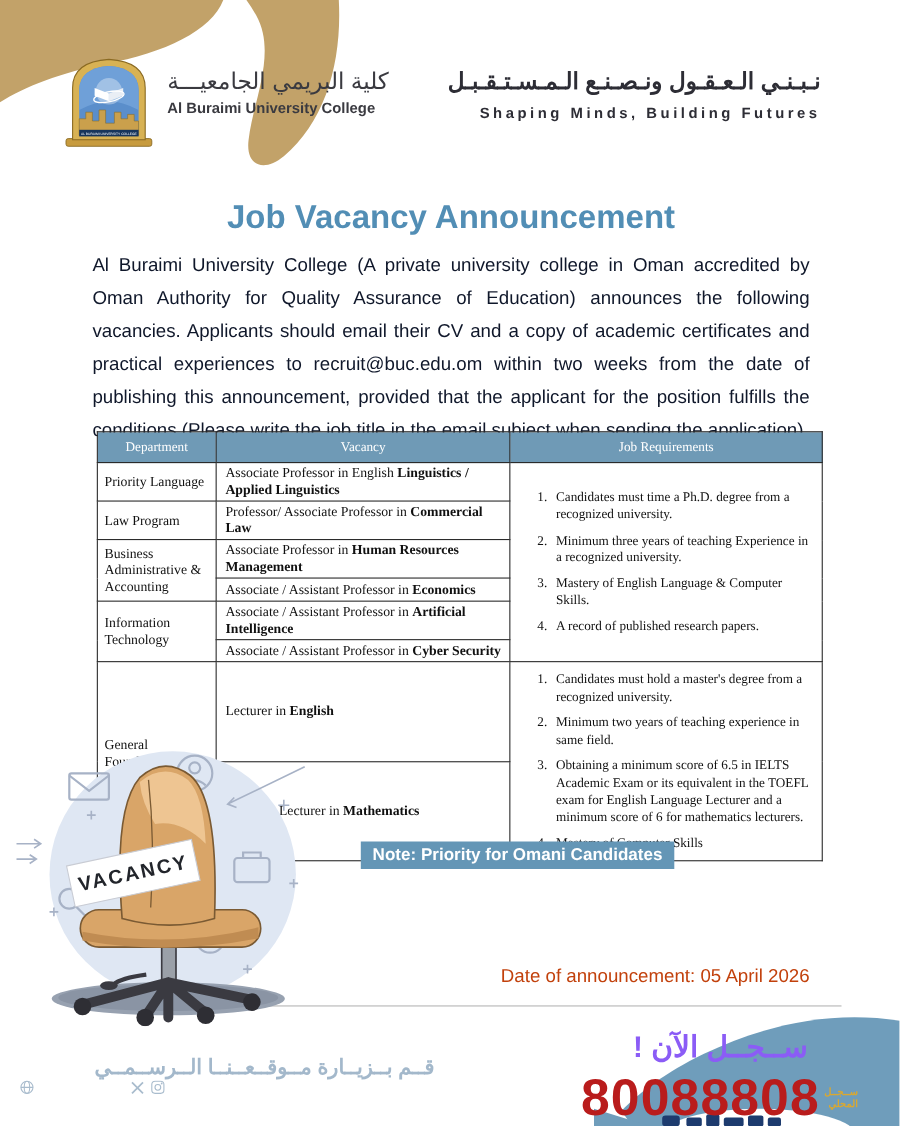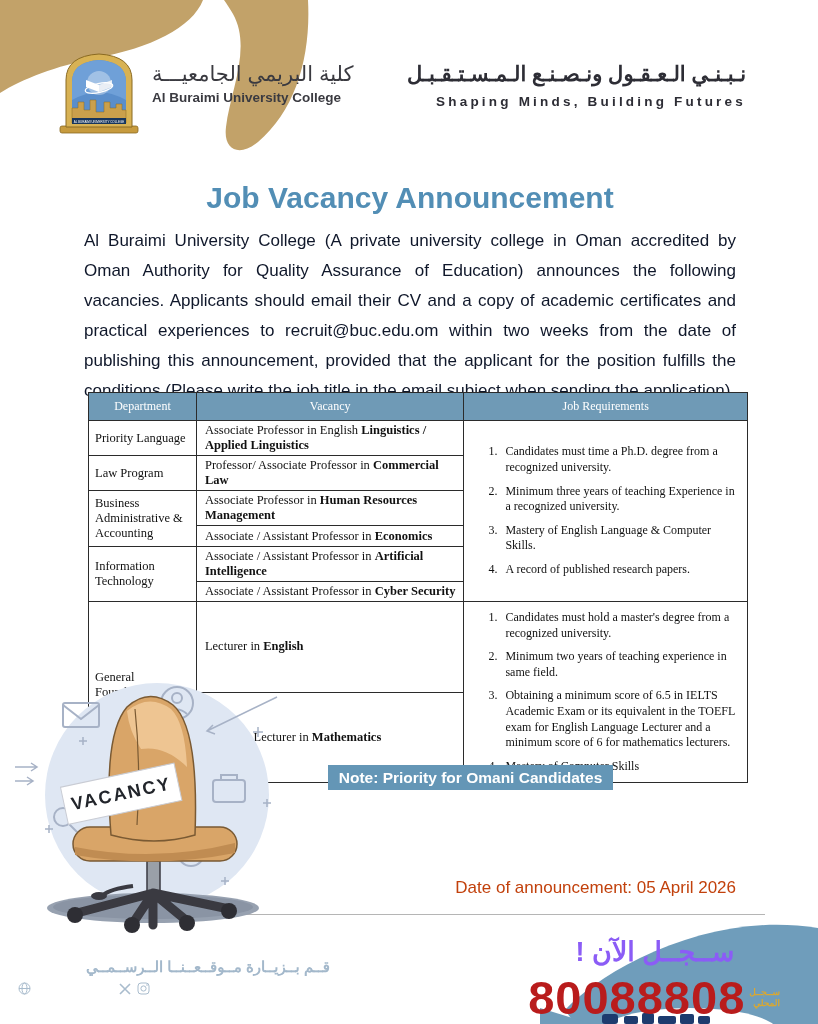--- a/index.html
+++ b/index.html
@@ -46,21 +46,21 @@
   .note-banner { position:absolute; top:765px; left:298px; width:285px; height:25px;
       background:#6496b6; color:#ffffff; font-weight:bold; font-size:15.5px;
       display:flex; align-items:center; justify-content:center;margin-left:30px; }
   .date-line { position:absolute; top:878px; left:420px; width:316px; text-align:right;
       font-size:17px; font-weight:normal; color:#c2410c; }
   .hr-line { position:absolute; top:914px; left:215px; width:550px; height:1px; background:#b5b5b5; }
   
   .chair-illustration { position:absolute; top:675px; left:15px; }
   
   .footer-swoosh { position:absolute; left:540px; top:910px; }
-  .visit-ar { position:absolute; top:958px; left:86px; font-size:15px; font-weight:bold;
+  .visit-ar { position:absolute; top:958px; left:86px; font-size:19px; font-weight:bold;
       color:#a3b8cb; direction:rtl; letter-spacing:1px; }
   .social-row { position:absolute; top:982px; left:18px; width:160px; display:flex; align-items:center; }
   .social-row .globe { margin-right:88px; }
   .social-row svg { display:block; }
   .register-ar { position:absolute; top:936px; left:560px; width:190px; text-align:center;
       font-size:27px; font-weight:bold; color:#8b5cf6; direction:rtl; }
   .phone-row { position:absolute; top:970px; left:560px; width:220px; display:flex;
       flex-direction:row-reverse; align-items:center; justify-content:flex-start; }
   .phone-label { color:#d9a832; font-size:9px; font-weight:bold; line-height:1.15;
       text-align:right; direction:rtl; margin-left:4px; }

